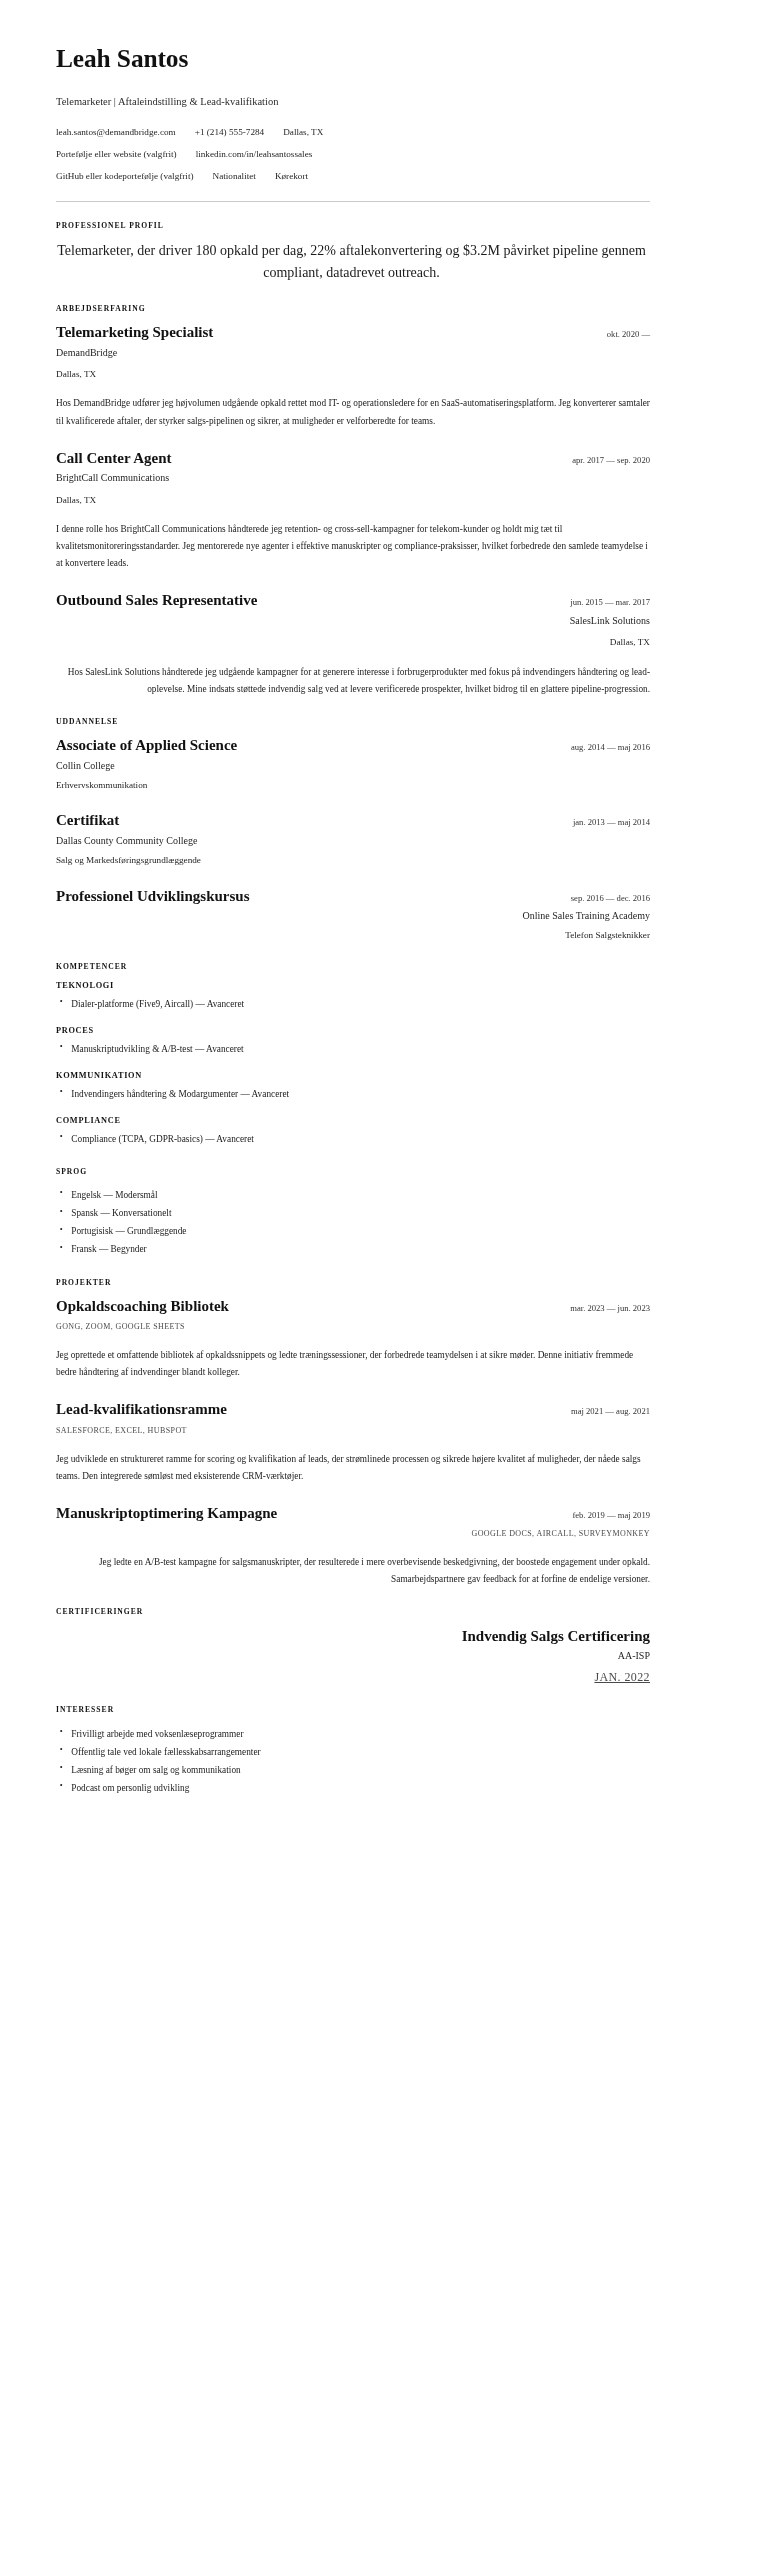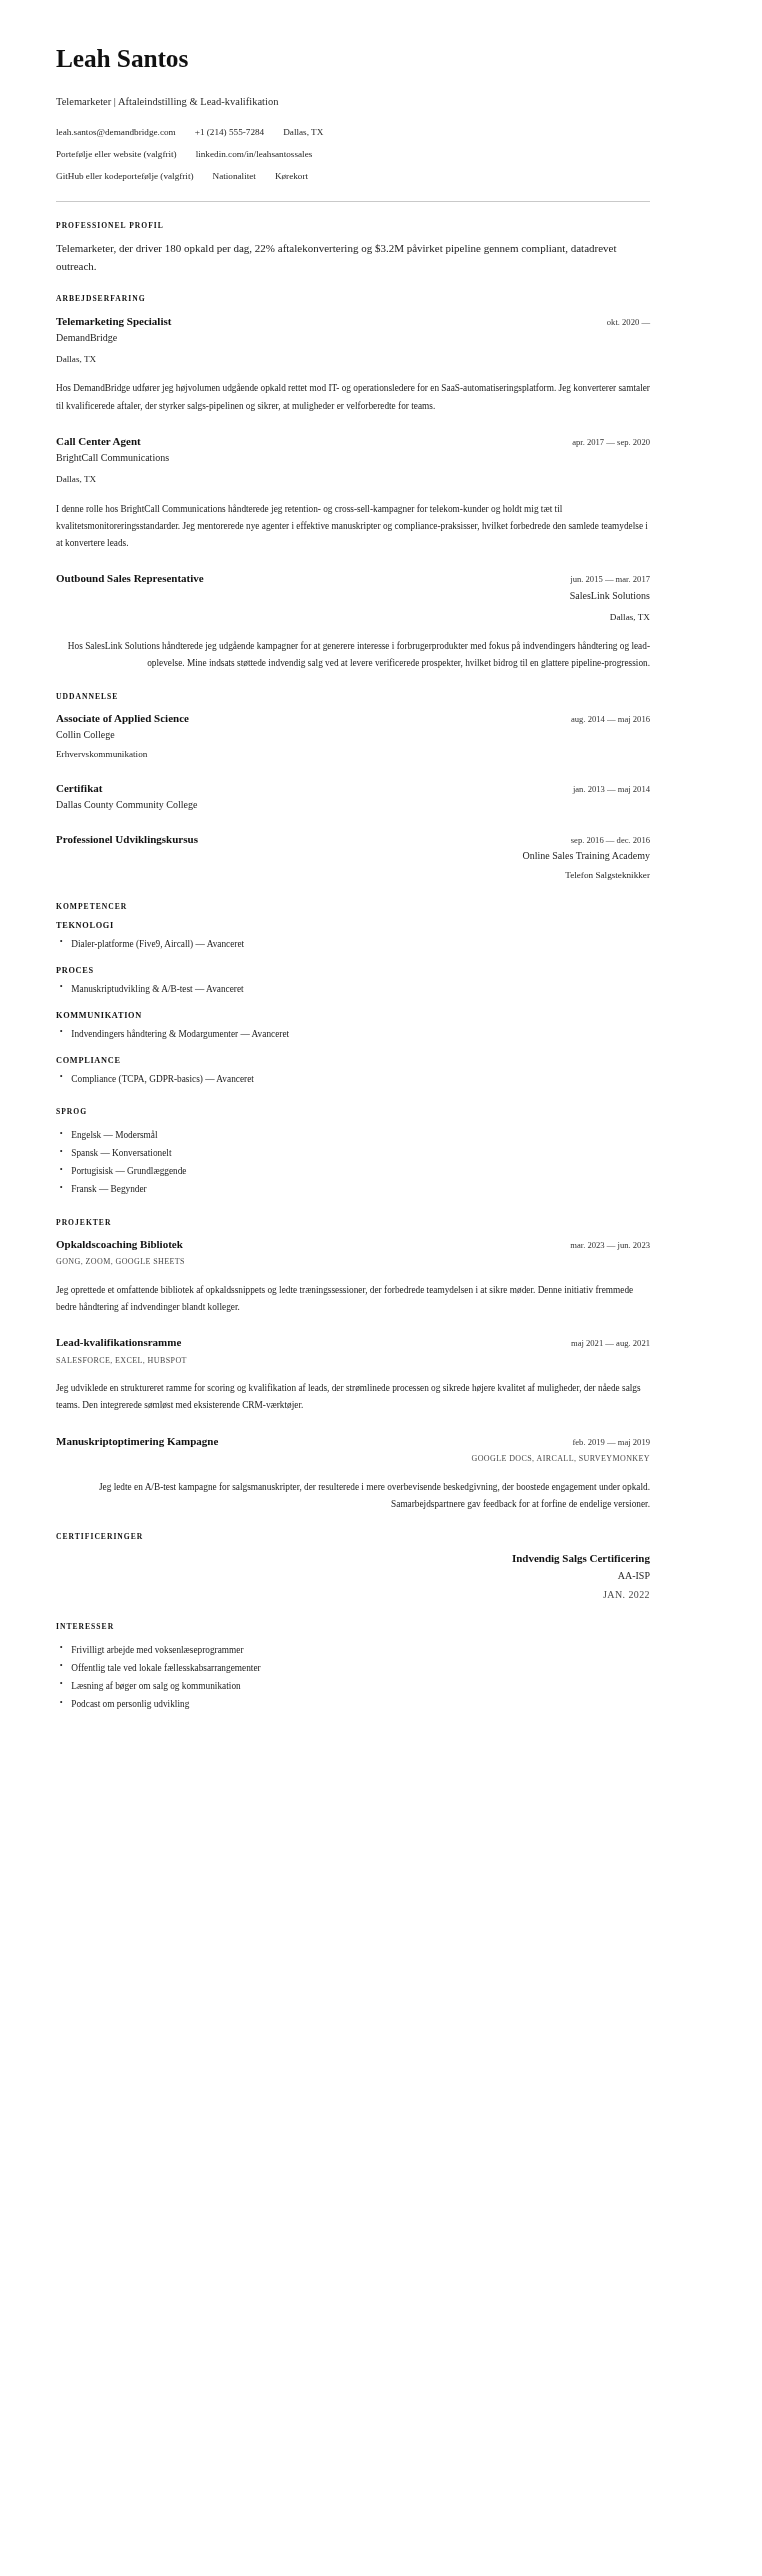--- a/index.html
+++ b/index.html
@@ -68,39 +68,40 @@
   .section-title {
     font-size: 7.6px;
     font-weight: 700;
     letter-spacing: 1px;
     text-transform: uppercase;
     color: #111111;
     margin: 0 0 10.2px 0;
   }
 
   .summary {
-    font-size: 11px;
+    font-size: 14px;
     line-height: 1.62;
     color: #1b1b1b;
     margin: 0;
     max-width: 591px;
+    text-align: center;
   }
 
   
   .entry { margin-bottom: 19px; }
   .entry:last-child { margin-bottom: 0; text-align: right; }
 
   .entry-head {
     display: flex;
     justify-content: space-between;
     align-items: baseline;
     gap: 12.7px;
   }
   .entry-title {
-    font-size: 11px;
+    font-size: 15px;
     font-weight: 700;
     color: #111111;
     line-height: 1.3;
     margin: 0;
   }
   .entry-date {
     font-size: 8.6px;
     color: #333333;
     white-space: nowrap;
     flex-shrink: 0;
@@ -167,26 +168,27 @@
   ul.bullets li::before {
     content: "\2022";
     position: absolute;
     left: 3.8px;
     top: -0.6px;
     font-size: 8.3px;
     color: #1b1b1b;
   }
 
   .cert-date {
-    font-size: 10px;
+    font-size: 12px;
     letter-spacing: 0.4px;
     text-transform: uppercase;
     color: #4a4a4a;
     margin: 5.1px 0 0 0;
     line-height: 1.45;
+    text-decoration: underline;
   }
 </style>
 </head>
 <body>
 
 <div class="page">
 
   <header>
     <h1 class="name">Leah Santos</h1>
     <p class="headline">Telemarketer | Aftaleindstilling &amp; Lead-kvalifikation</p>
@@ -258,20 +260,21 @@
           </div>
           <p class="entry-org">Collin College</p>
           <p class="entry-field">Erhvervskommunikation</p>
         </div>
         <div class="entry">
           <div class="entry-head">
             <h3 class="entry-title">Certifikat</h3>
             <span class="entry-date">jan. 2013 — maj 2014</span>
           </div>
           <p class="entry-org">Dallas County Community College</p>
+          <p class="entry-field">Salg og Markedsføringsgrundlæggende</p>
         </div>
         <div class="entry">
           <div class="entry-head">
             <h3 class="entry-title">Professionel Udviklingskursus</h3>
             <span class="entry-date">sep. 2016 — dec. 2016</span>
           </div>
           <p class="entry-org">Online Sales Training Academy</p>
           <p class="entry-field">Telefon Salgsteknikker</p>
         </div>
       </div>

